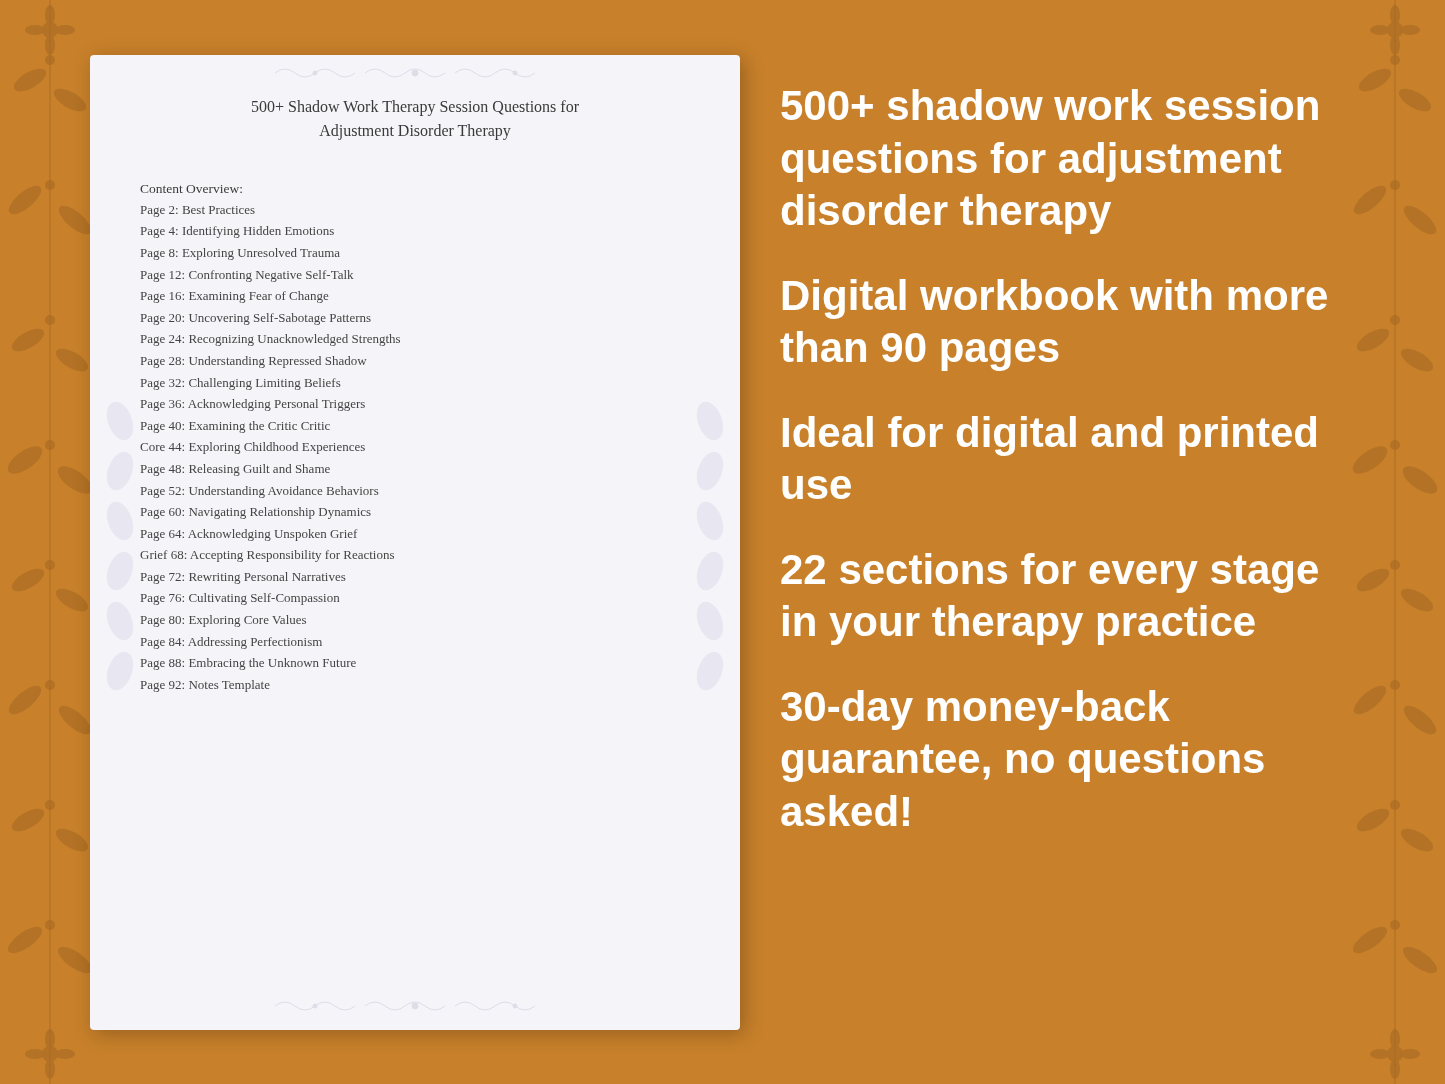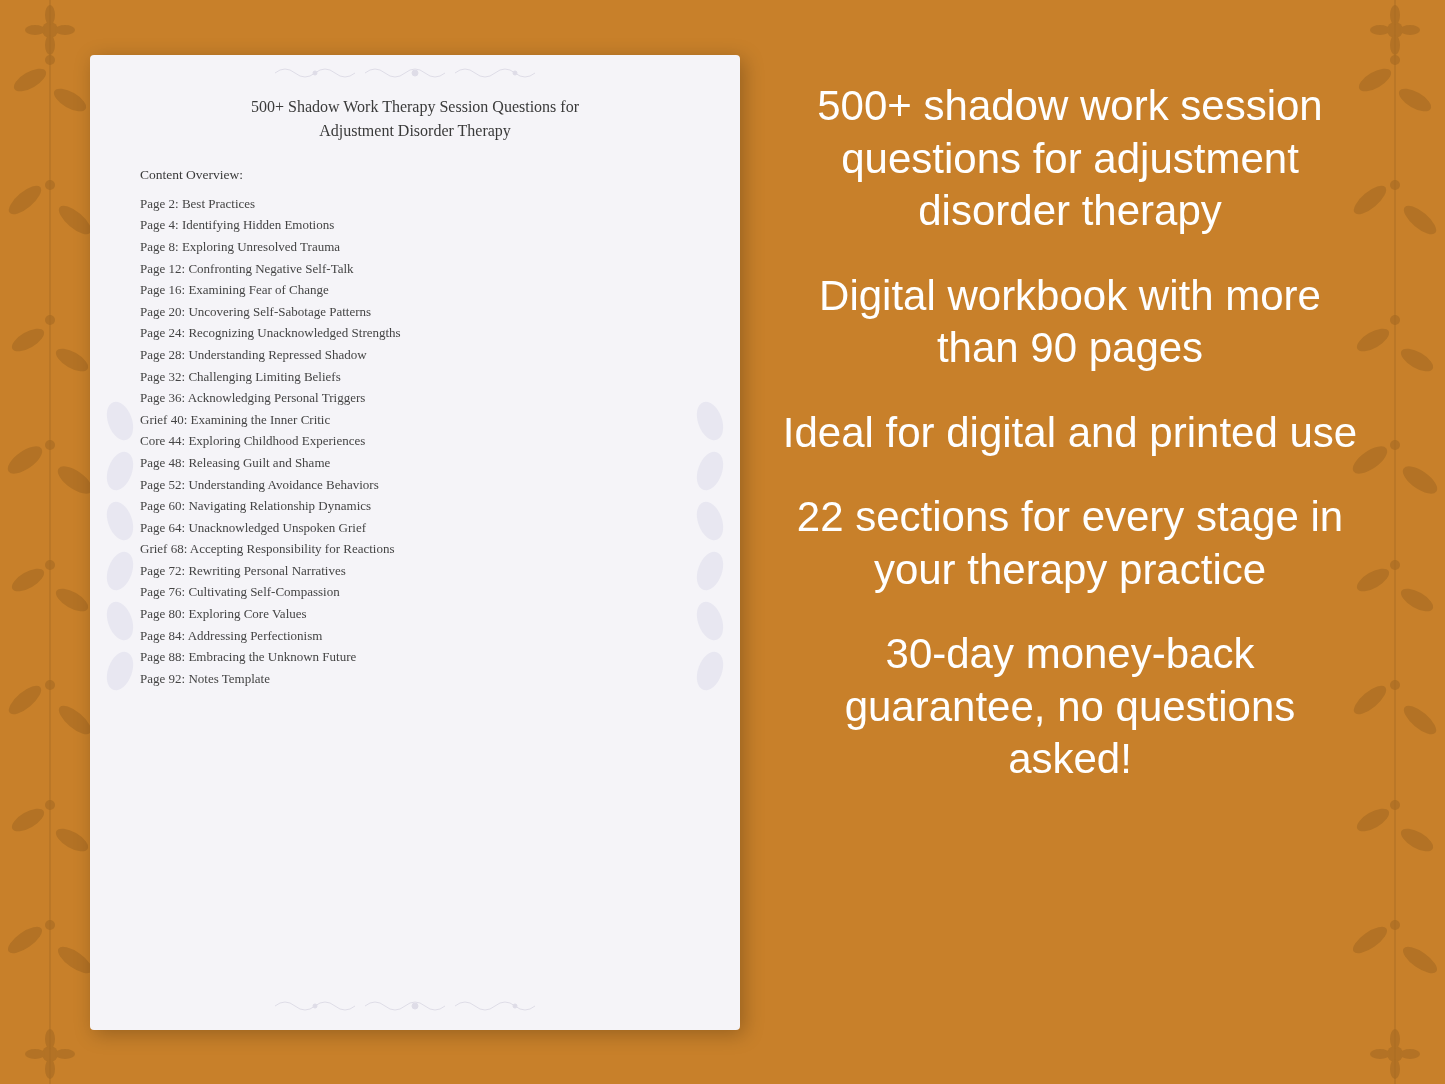--- a/index.html
+++ b/index.html
@@ -76,30 +76,30 @@
       color: #c0bcd0;
       font-size: 22px;
       letter-spacing: 8px;
       opacity: 0.6;
     }
 
     .doc-title {
       font-size: 16px;
       color: #3a3a3a;
       text-align: center;
-      margin-bottom: 24px;
+      margin-bottom: 38px;
       line-height: 1.5;
       font-weight: normal;
       font-family: Georgia, serif;
     }
 
     .content-overview-label {
       font-size: 13.5px;
       color: #3a3a3a;
-      margin-bottom: 10px;
+      margin-bottom: 2px;
       font-family: Georgia, serif;
     }
 
     .toc-list {
       list-style: none;
     }
 
     .toc-item {
       font-size: 13px;
       color: #444;
@@ -115,22 +115,21 @@
       width: 580px;
       color: #fff;
     }
 
     .feature-text {
       font-size: 42px;
       line-height: 1.25;
       color: #fff;
       margin-bottom: 32px;
       font-family: Arial, Helvetica, sans-serif;
-      font-weight: 400;
-      text-align: center;
+      font-weight: 700;
     }
   </style>
 </head>
 <body>
 
 <div class="floral-left">
   <svg width="100" height="1084" viewBox="0 0 100 1084" xmlns="http://www.w3.org/2000/svg" style="position:absolute;top:0;left:0;">
 
     <line x1="50" y1="0" x2="50" y2="1084" stroke="#7a4e18" stroke-width="1.5" opacity="0.5"></line>
 
@@ -290,26 +289,26 @@
   <li class="toc-item">Page  2:  Best Practices</li>
       <li class="toc-item">Page  4:  Identifying Hidden Emotions</li>
       <li class="toc-item">Page  8:  Exploring Unresolved Trauma</li>
       <li class="toc-item">Page 12:  Confronting Negative Self-Talk</li>
       <li class="toc-item">Page 16:  Examining Fear of Change</li>
       <li class="toc-item">Page 20:  Uncovering Self-Sabotage Patterns</li>
       <li class="toc-item">Page 24:  Recognizing Unacknowledged Strengths</li>
       <li class="toc-item">Page 28:  Understanding Repressed Shadow</li>
       <li class="toc-item">Page 32:  Challenging Limiting Beliefs</li>
       <li class="toc-item">Page 36:  Acknowledging Personal Triggers</li>
-      <li class="toc-item">Grief 40:  Examining the Inner Critic</li>
+      <li class="toc-item">Page 40:  Examining the Critic Critic</li>
       <li class="toc-item">Core 44:  Exploring Childhood Experiences</li>
       <li class="toc-item">Page 48:  Releasing Guilt and Shame</li>
       <li class="toc-item">Page 52:  Understanding Avoidance Behaviors</li>
       <li class="toc-item">Page 60:  Navigating Relationship Dynamics</li>
-      <li class="toc-item">Page 64:  Unacknowledged Unspoken Grief</li>
+      <li class="toc-item">Page 64:  Acknowledging Unspoken Grief</li>
       <li class="toc-item">Grief 68:  Accepting Responsibility for Reactions</li>
       <li class="toc-item">Page 72:  Rewriting Personal Narratives</li>
       <li class="toc-item">Page 76:  Cultivating Self-Compassion</li>
       <li class="toc-item">Page 80:  Exploring Core Values</li>
       <li class="toc-item">Page 84:  Addressing Perfectionism</li>
       <li class="toc-item">Page 88:  Embracing the Unknown Future</li>
       <li class="toc-item">Page 92:  Notes Template</li>
     </ul>
 </div>
 

